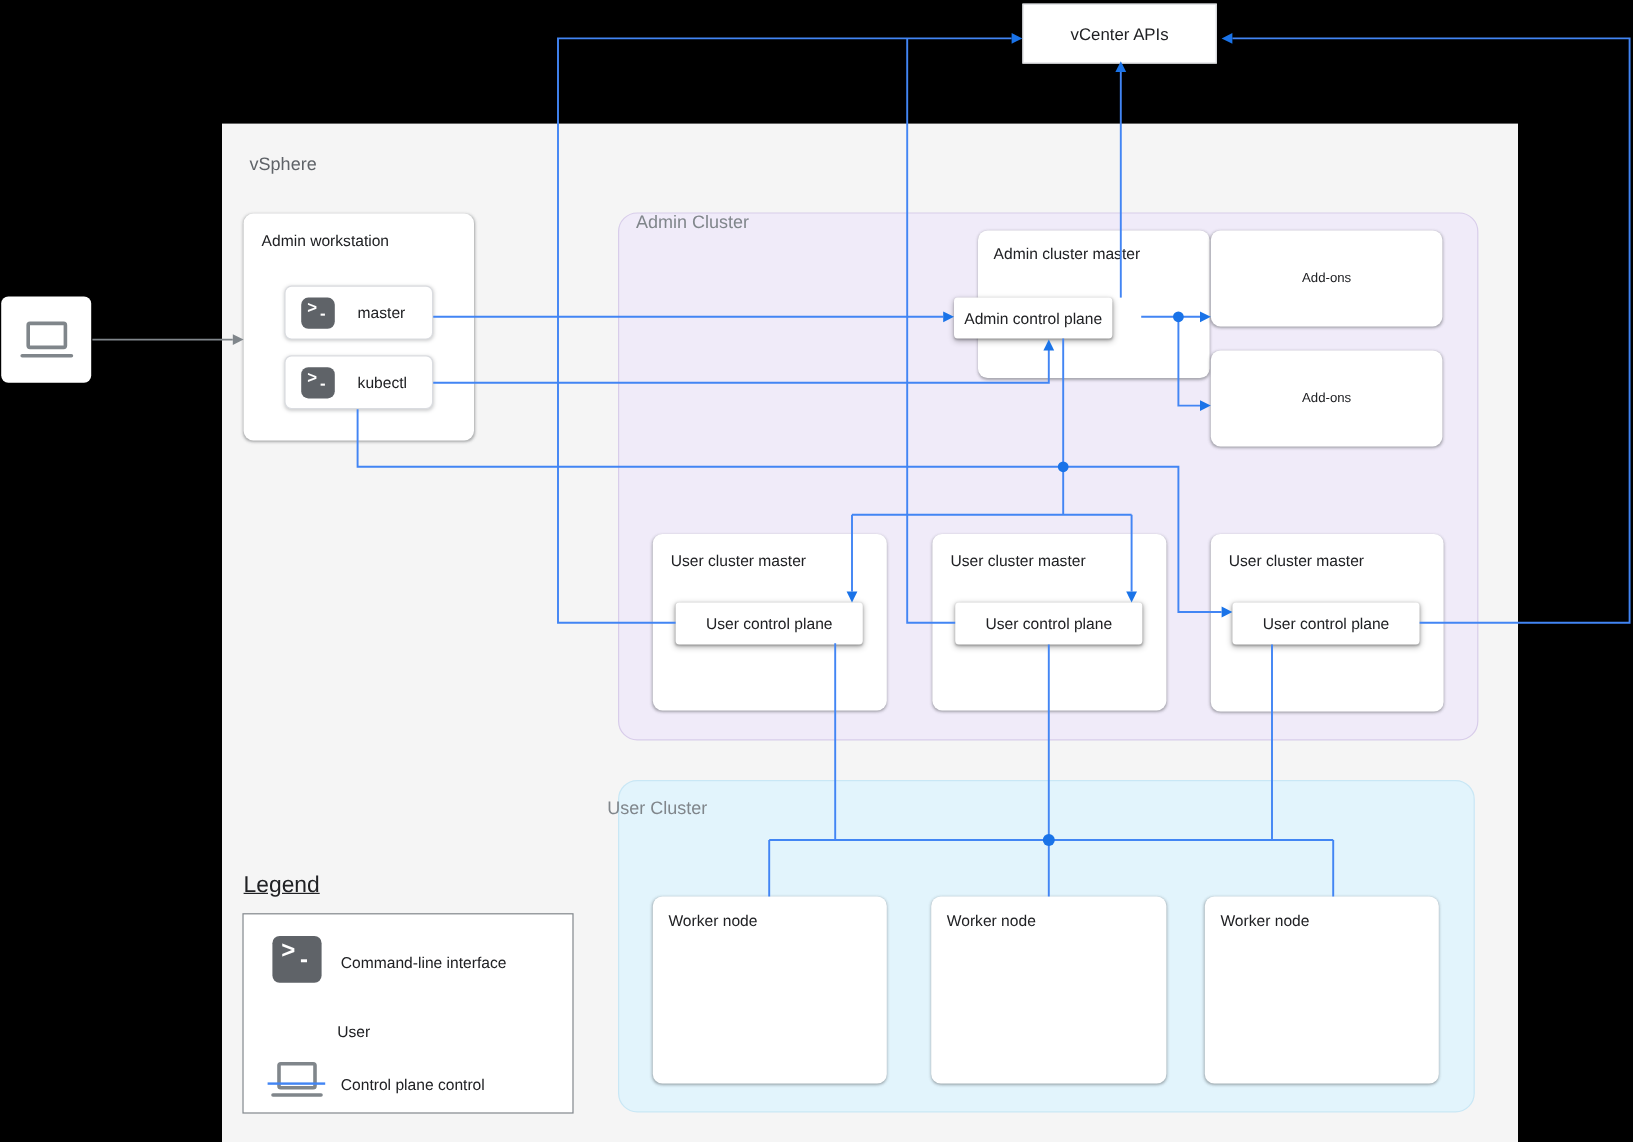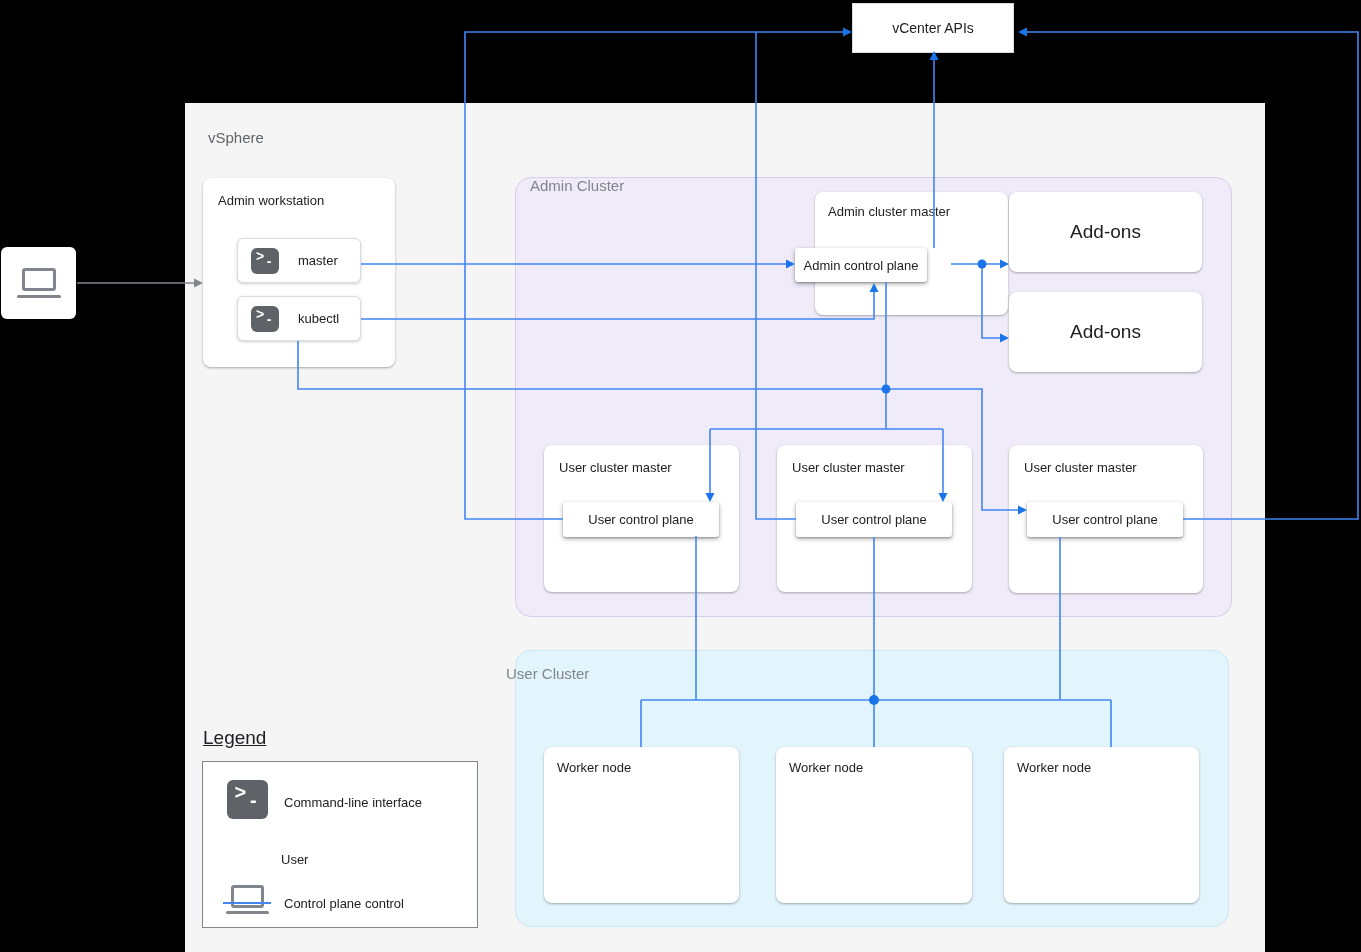--- a/index.html
+++ b/index.html
@@ -9,21 +9,21 @@
   .vsphere{background:#F5F5F5;}
   .panel-label{font-size:15px;color:#80868B;}
   .vsphere-label{font-size:15px;color:#5F6368;}
   .cluster-panel{border-radius:16px;border:1px solid #D8CDEA;box-sizing:border-box;}
   .admin-cluster{background:#F0EBF9;border-color:#D8CDEA;}
   .user-cluster{background:#E2F4FC;border-color:#C9E7F5;}
   .card{background:#fff;border-radius:8px;box-shadow:0 1px 2px rgba(60,64,67,.3),0 1px 3px rgba(60,64,67,.15);box-sizing:border-box;}
   .card-title{font-size:13px;color:#202124;padding:15px 0 0 15px;}
   .cp-box{background:#fff;border-radius:3px;box-shadow:0 2px 5px rgba(0,0,0,.3),0 1px 2px rgba(0,0,0,.25);
           display:flex;align-items:center;justify-content:center;font-size:13px;box-sizing:border-box;}
-  .center-box{display:flex;align-items:center;justify-content:center;font-size:19px;}
+  .center-box{display:flex;align-items:center;justify-content:center;font-size:11px;}
   .tool-card{background:#fff;border:1px solid #DADCE0;border-radius:6px;box-shadow:0 1px 3px rgba(60,64,67,.25);
              display:flex;align-items:center;box-sizing:border-box;}
   .tool-label{font-size:13px;margin-left:19px;}
   .term-icon{position:relative;background:#5F6368;border-radius:6px;color:#fff;flex:none;}
   .term-icon .tg1{position:absolute;left:18%;top:2%;font-weight:bold;}
   .term-icon .tg2{position:absolute;left:56%;top:22%;font-weight:bold;}
   .term-sm{width:28px;height:26px;margin-left:13px;font-size:14px;}
   .term-lg{width:41px;height:39px;font-size:20px;}
   .laptop{position:relative;}
   .lap-screen{border:3px solid #80868B;border-radius:3px;background:#fff;box-sizing:border-box;}

